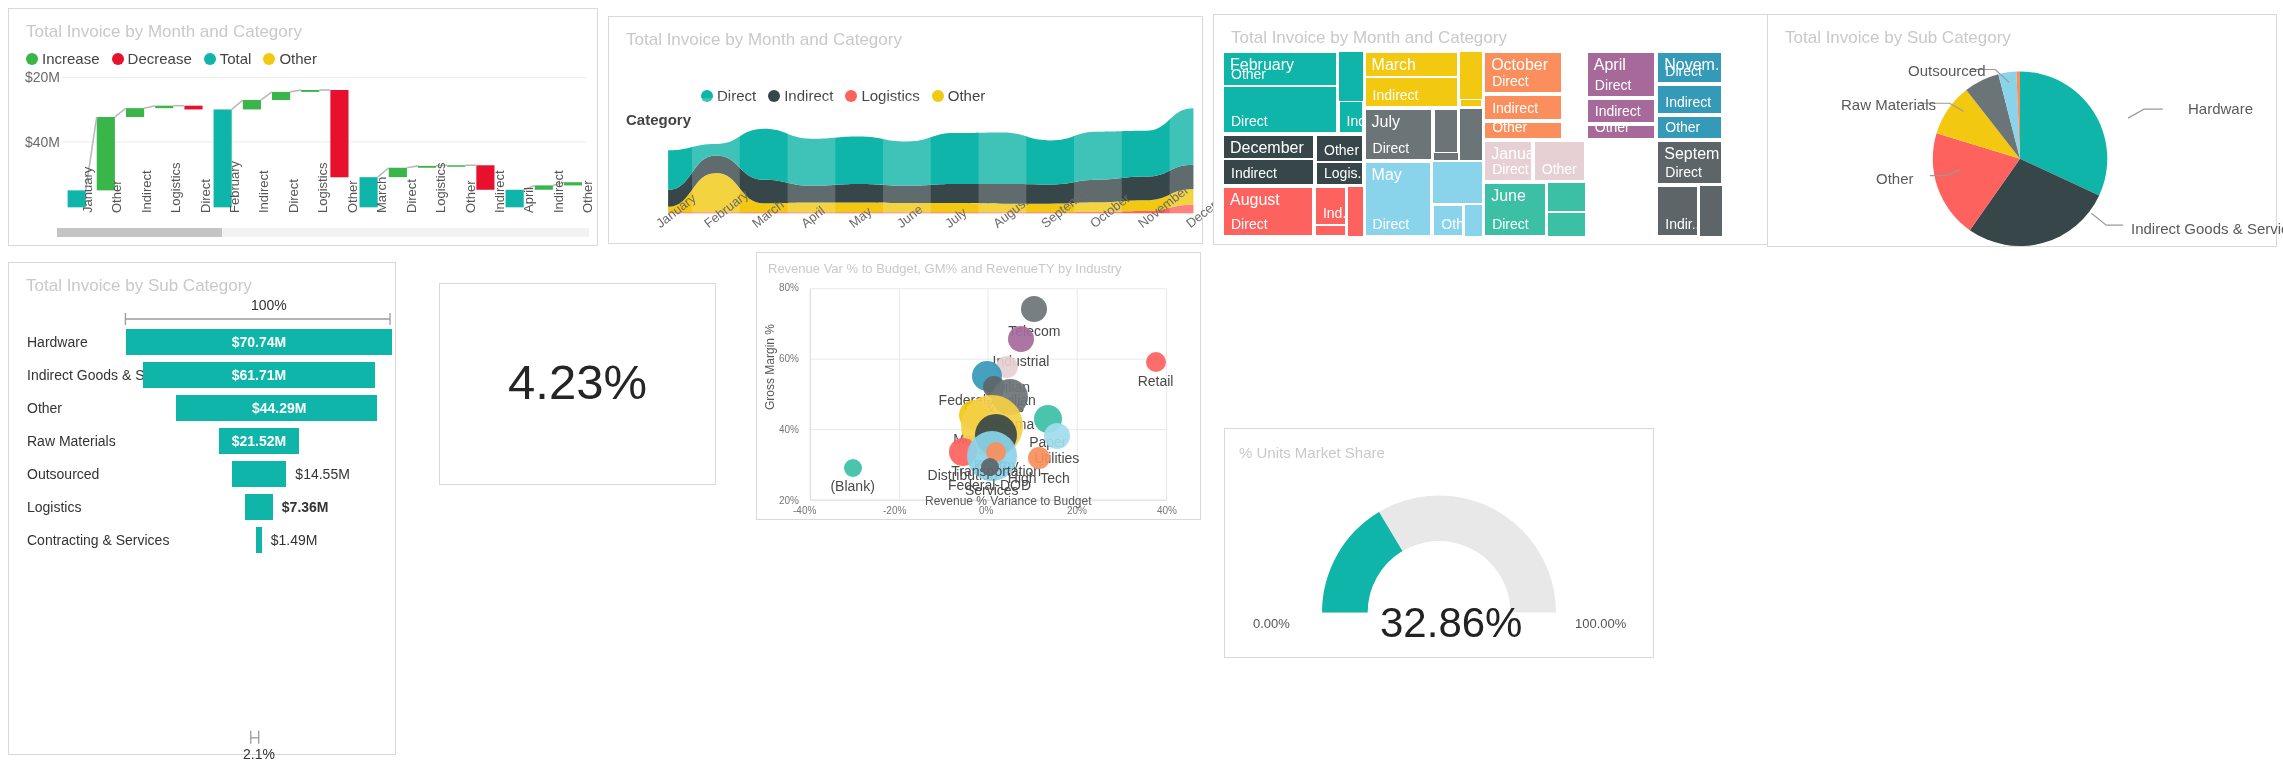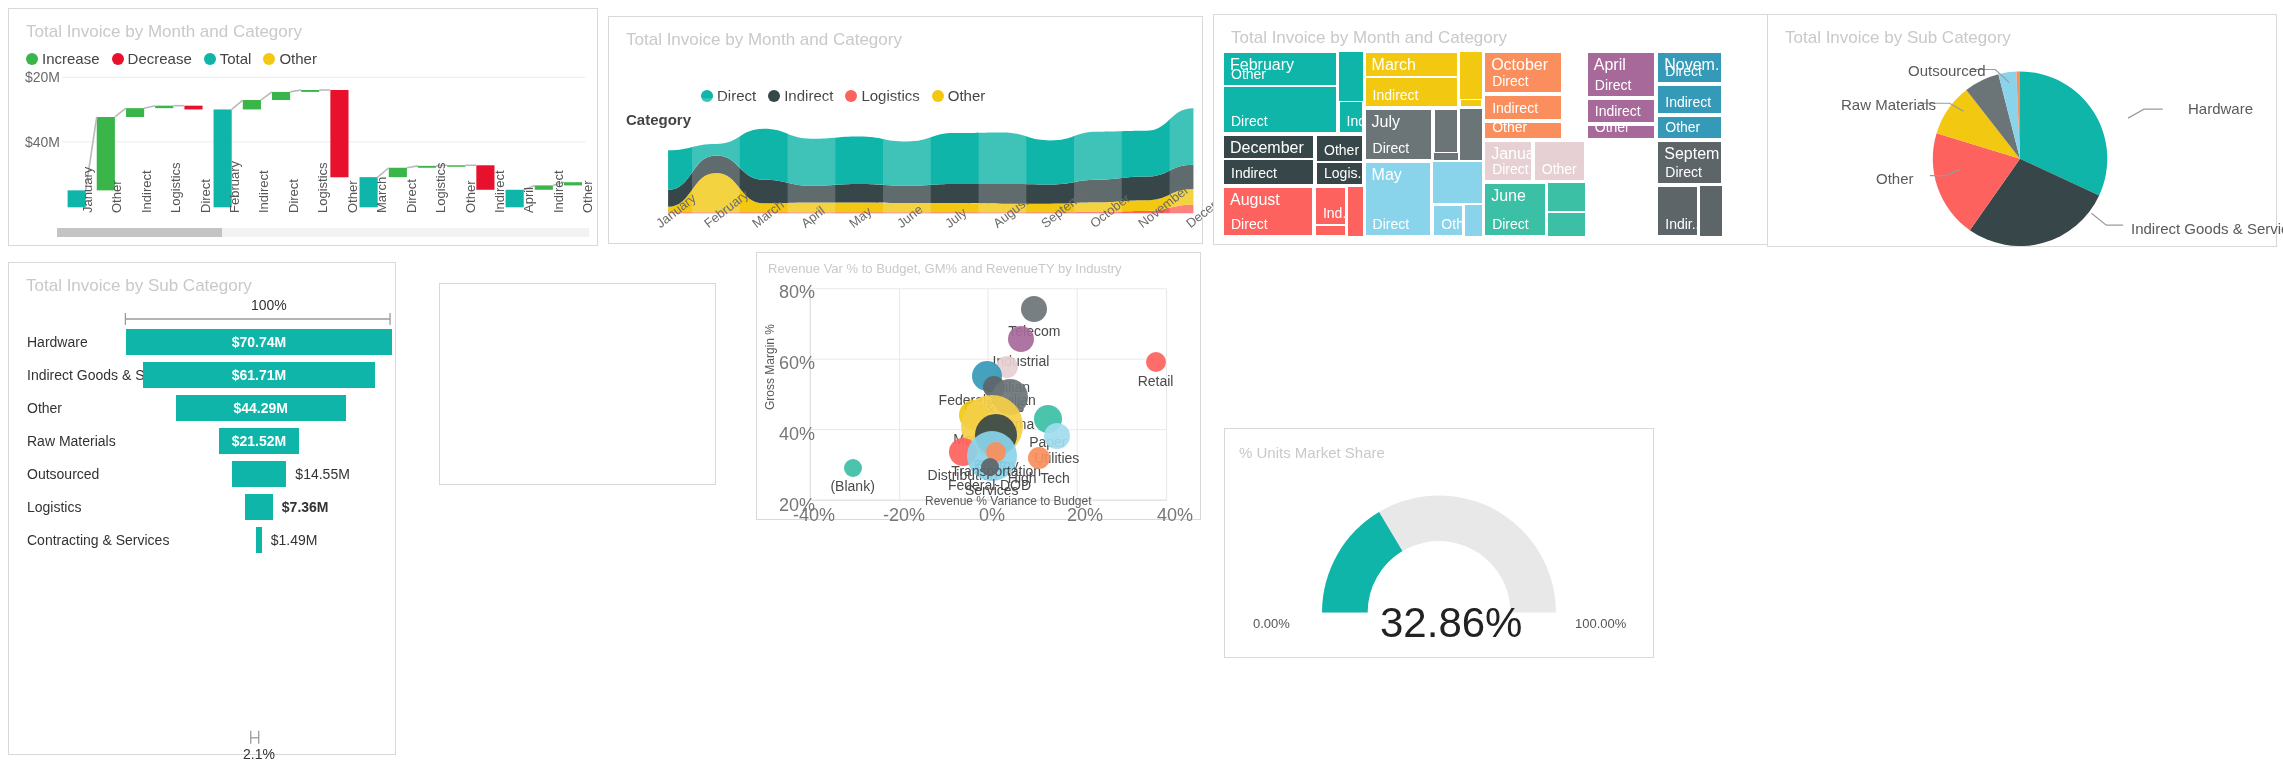--- a/index.html
+++ b/index.html
@@ -15,21 +15,21 @@
   .tmmonth{position:absolute;left:7px;top:4px;font-size:16px;color:#fff;white-space:nowrap;}
   .tmcat{position:absolute;left:7px;bottom:3px;font-size:14px;color:#fff;white-space:nowrap;}
   .fnbar{position:absolute;height:26px;background:#0fb5a8;display:flex;align-items:center;
          justify-content:center;color:#fff;font-size:14px;font-weight:bold;}
   .fnlab{position:absolute;font-size:14px;color:#333;white-space:nowrap;}
   .fnout{position:absolute;font-size:14px;color:#333;white-space:nowrap;}
   .kpival{position:absolute;width:100%;text-align:center;font-size:49px;color:#252525;}
   .kpilab{position:absolute;width:100%;text-align:center;font-size:22px;color:#9b9b9b;}
   .bub{position:absolute;border-radius:50%;opacity:.92;}
   .bublab{position:absolute;font-size:14px;color:#4a4a4a;white-space:nowrap;transform:translateX(-50%);}
-  .sctick{position:absolute;font-size:18px;color:#777;white-space:nowrap;}
+  .sctick{position:absolute;font-size:10px;color:#777;white-space:nowrap;}
   .axttl{position:absolute;font-size:14px;color:#5a5a5a;white-space:nowrap;}
   .gval{position:absolute;font-size:42px;color:#222;white-space:nowrap;}
   .gtick{position:absolute;font-size:13px;color:#555;white-space:nowrap;}
   .pielab{position:absolute;font-size:15px;color:#5a5a5a;white-space:nowrap;}
   .wflab{position:absolute;font-size:13px;color:#555;white-space:nowrap;
          transform-origin:left top;transform:rotate(-90deg);}
   .wfytick{position:absolute;font-size:14px;color:#6b6b6b;white-space:nowrap;}
   .sbtrack{position:absolute;background:#f2f2f2;}
   .sbthumb{position:absolute;background:#c4c4c4;}
   .amlab{position:absolute;font-size:13px;color:#6b6b6b;white-space:nowrap;
@@ -380,37 +380,38 @@
     <line x1="243" y1="470" x2="243" y2="483" stroke="#9a9a9a" stroke-width="1.3"></line>
     <line x1="251" y1="470" x2="251" y2="483" stroke="#9a9a9a" stroke-width="1.3"></line>
     <line x1="243" y1="477" x2="251" y2="477" stroke="#9a9a9a" stroke-width="1.3"></line>
   </svg>
   <div id="funnel-rows">
       <div class="fnlab" style="left: 18px; top: 71px;">Hardware</div>
       <div class="fnbar" style="left: 117px; top: 66px; width: 266px;">$70.74M</div>
       <div class="fnlab" style="left: 18px; top: 104px;">Indirect Goods &amp; Ser...</div>
       <div class="fnbar" style="left: 133.978px; top: 99px; width: 232.045px;">$61.71M</div>
       <div class="fnlab" style="left: 18px; top: 137px;">Other</div>
-      <div class="fnbar" style="left: 166.729px; top: 132px; width: 170px;">$44.29M</div>
+      <div class="fnbar" style="left: 166.729px; top: 132px; width: 195px; padding-left: 6px;">$44.29M</div>
       <div class="fnlab" style="left: 18px; top: 170px;">Raw Materials</div>
       <div class="fnbar" style="left: 209.54px; top: 165px; width: 80.9206px;">$21.52M</div>
       <div class="fnlab" style="left: 18px; top: 203px;">Outsourced</div>
       <div class="fnbar" style="left: 222.644px; top: 198px; width: 54.7116px;"></div>
       <div class="fnout" style="left: 286.356px; top: 203px;">$14.55M</div>
       <div class="fnlab" style="left: 18px; top: 236px;">Logistics</div>
       <div class="fnbar" style="left: 236.162px; top: 231px; width: 27.6754px;"></div>
       <div class="fnout" style="left: 272.838px; top: 236px; font-weight: bold;">$7.36M</div>
       <div class="fnlab" style="left: 18px; top: 269px;">Contracting &amp; Services</div>
       <div class="fnbar" style="left: 247.199px; top: 264px; width: 5.60277px;"></div>
       <div class="fnout" style="left: 261.801px; top: 269px;">$1.49M</div>
     </div>
   <div class="fnout" style="left:234px;top:483px;">2.1%</div>
 </div>
 
 <div class="panel" style="left:439px;top:283px;width:277px;height:202px;">
+  <div class="kpival" style="top:70px;">4.23%</div>
 </div>
 
 <div class="panel" style="left:756px;top:252px;width:445px;height:268px;">
   <div class="ptitle" style="left:11px;top:8px;font-size:13px;">Revenue Var % to Budget, GM% and RevenueTY by Industry</div>
 
   <svg class="svgfull" viewBox="0 0 445 268">
     <line x1="53" y1="36" x2="412" y2="36" stroke="#e9e9e9"></line>
     <line x1="53" y1="107" x2="412" y2="107" stroke="#e9e9e9"></line>
     <line x1="53" y1="178" x2="412" y2="178" stroke="#e9e9e9"></line>
     <line x1="53" y1="249" x2="412" y2="249" stroke="#d6d6d6"></line>

